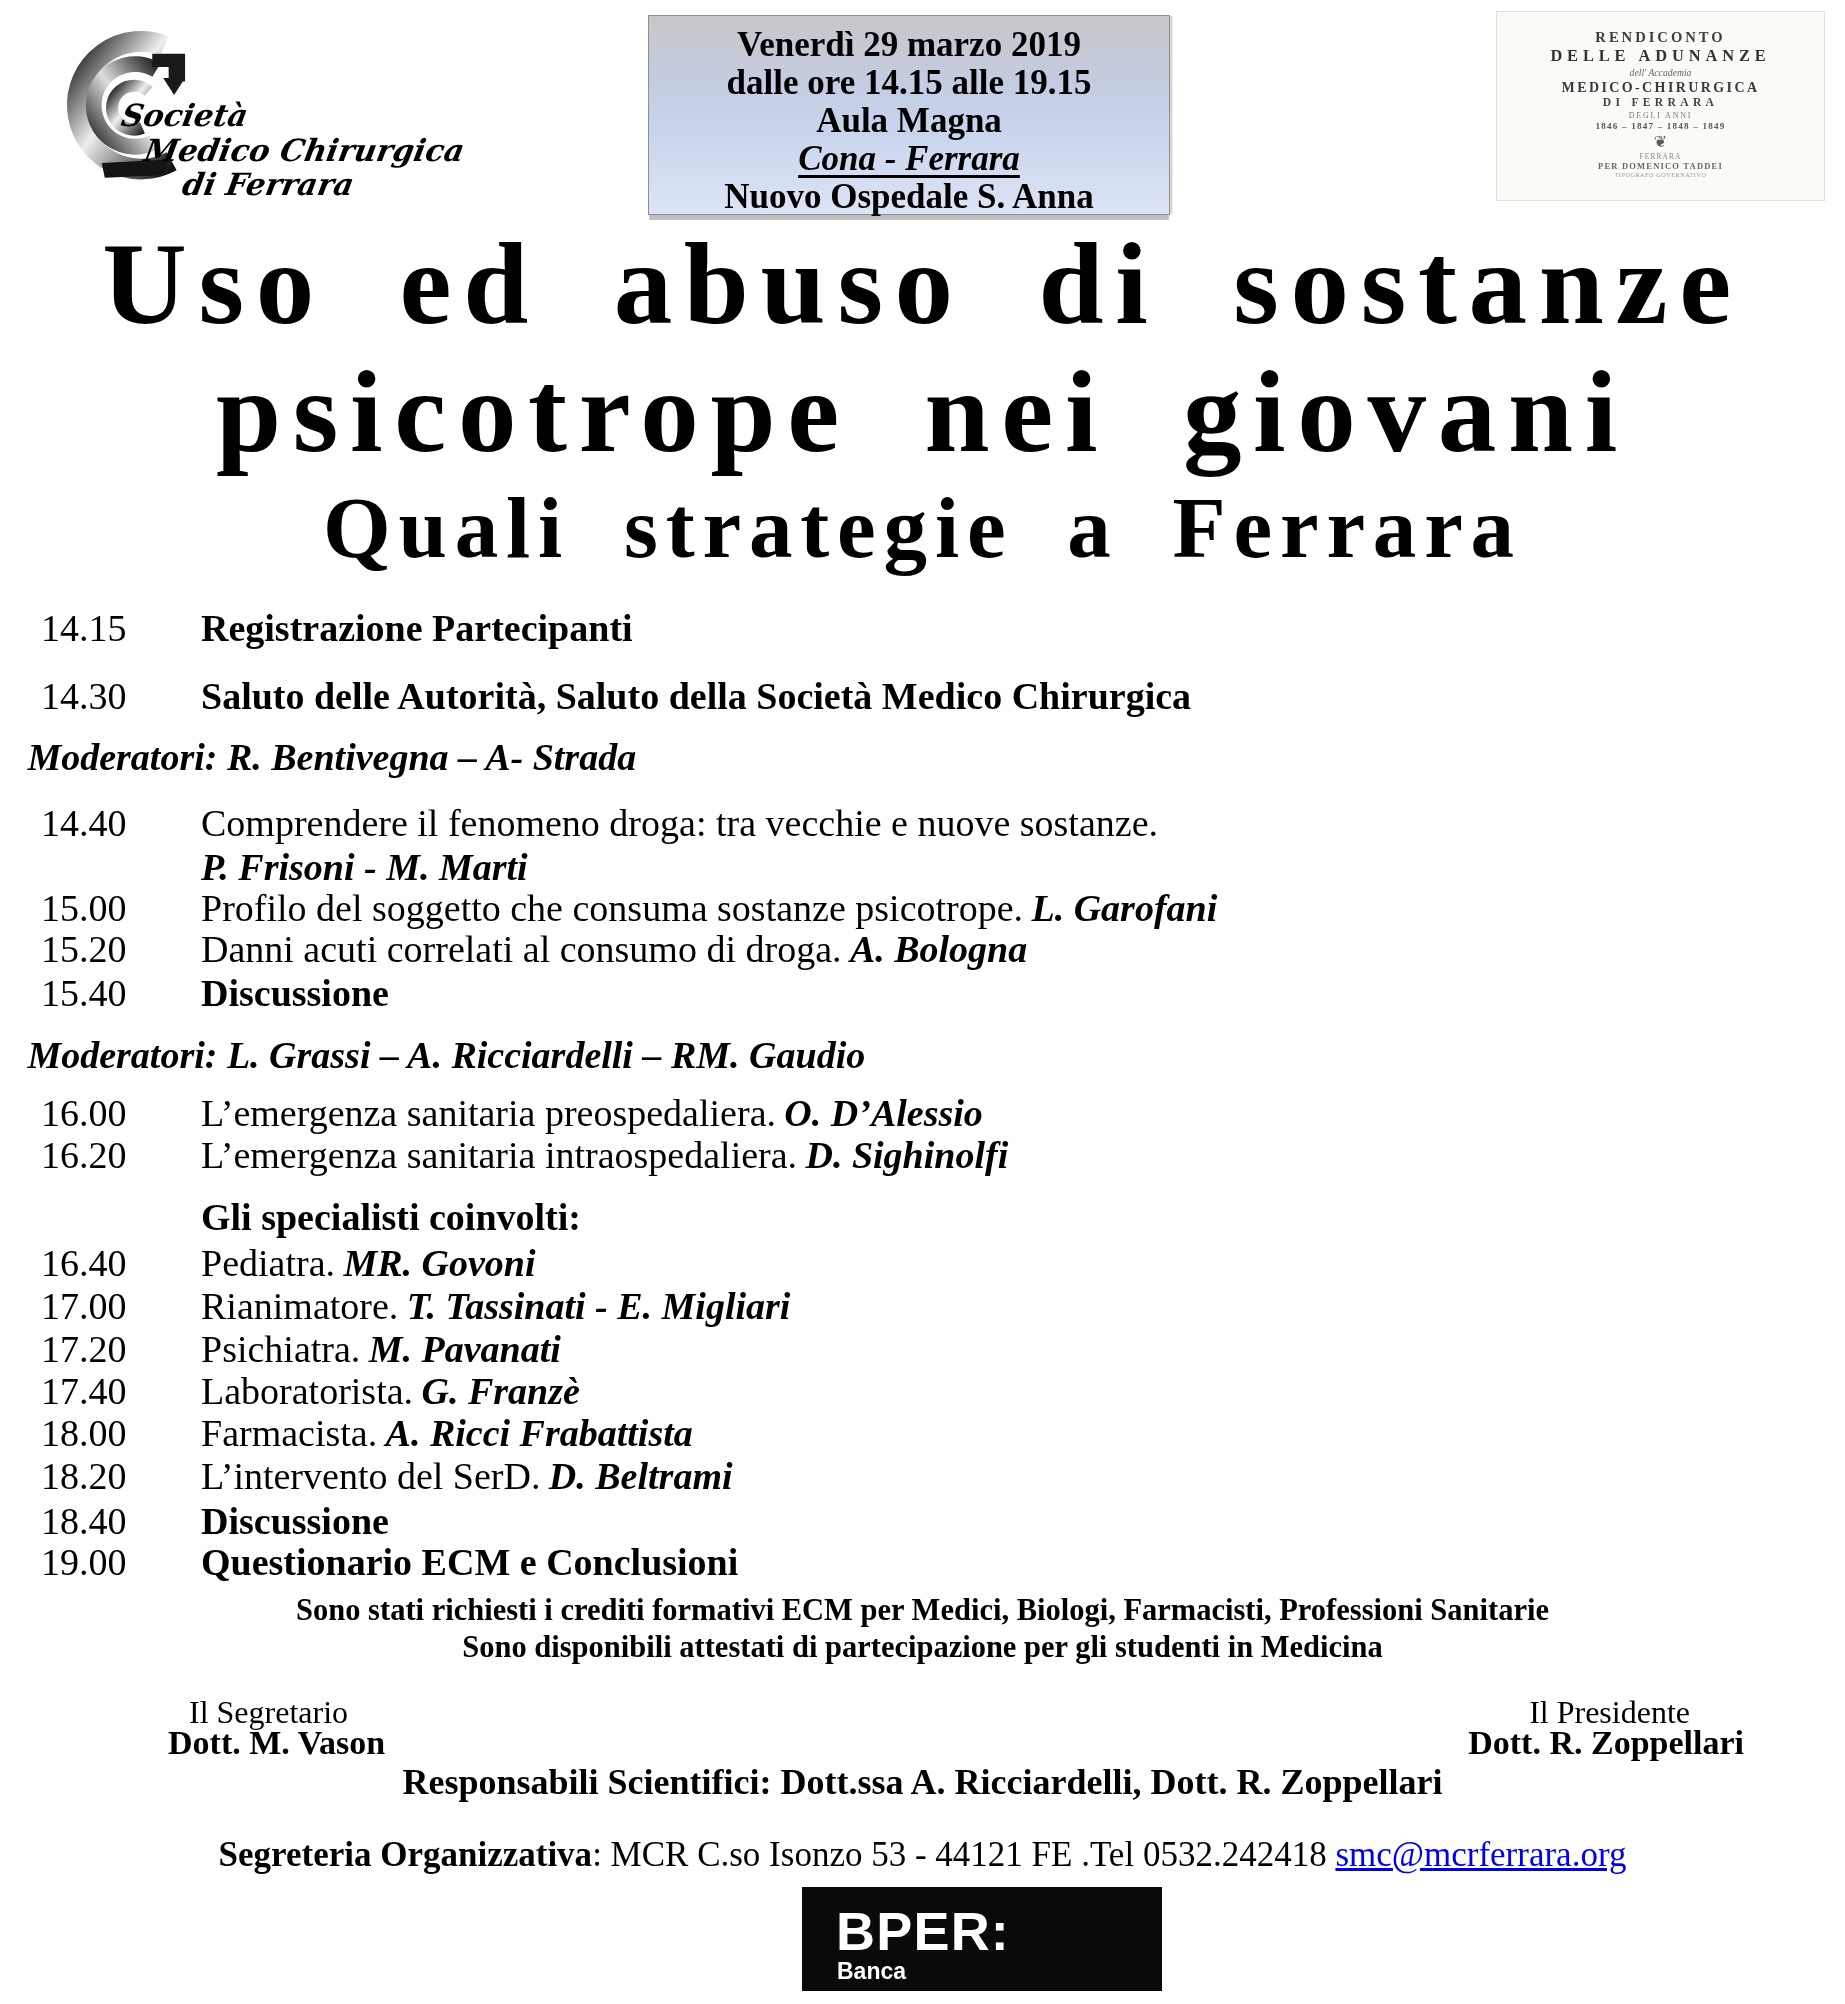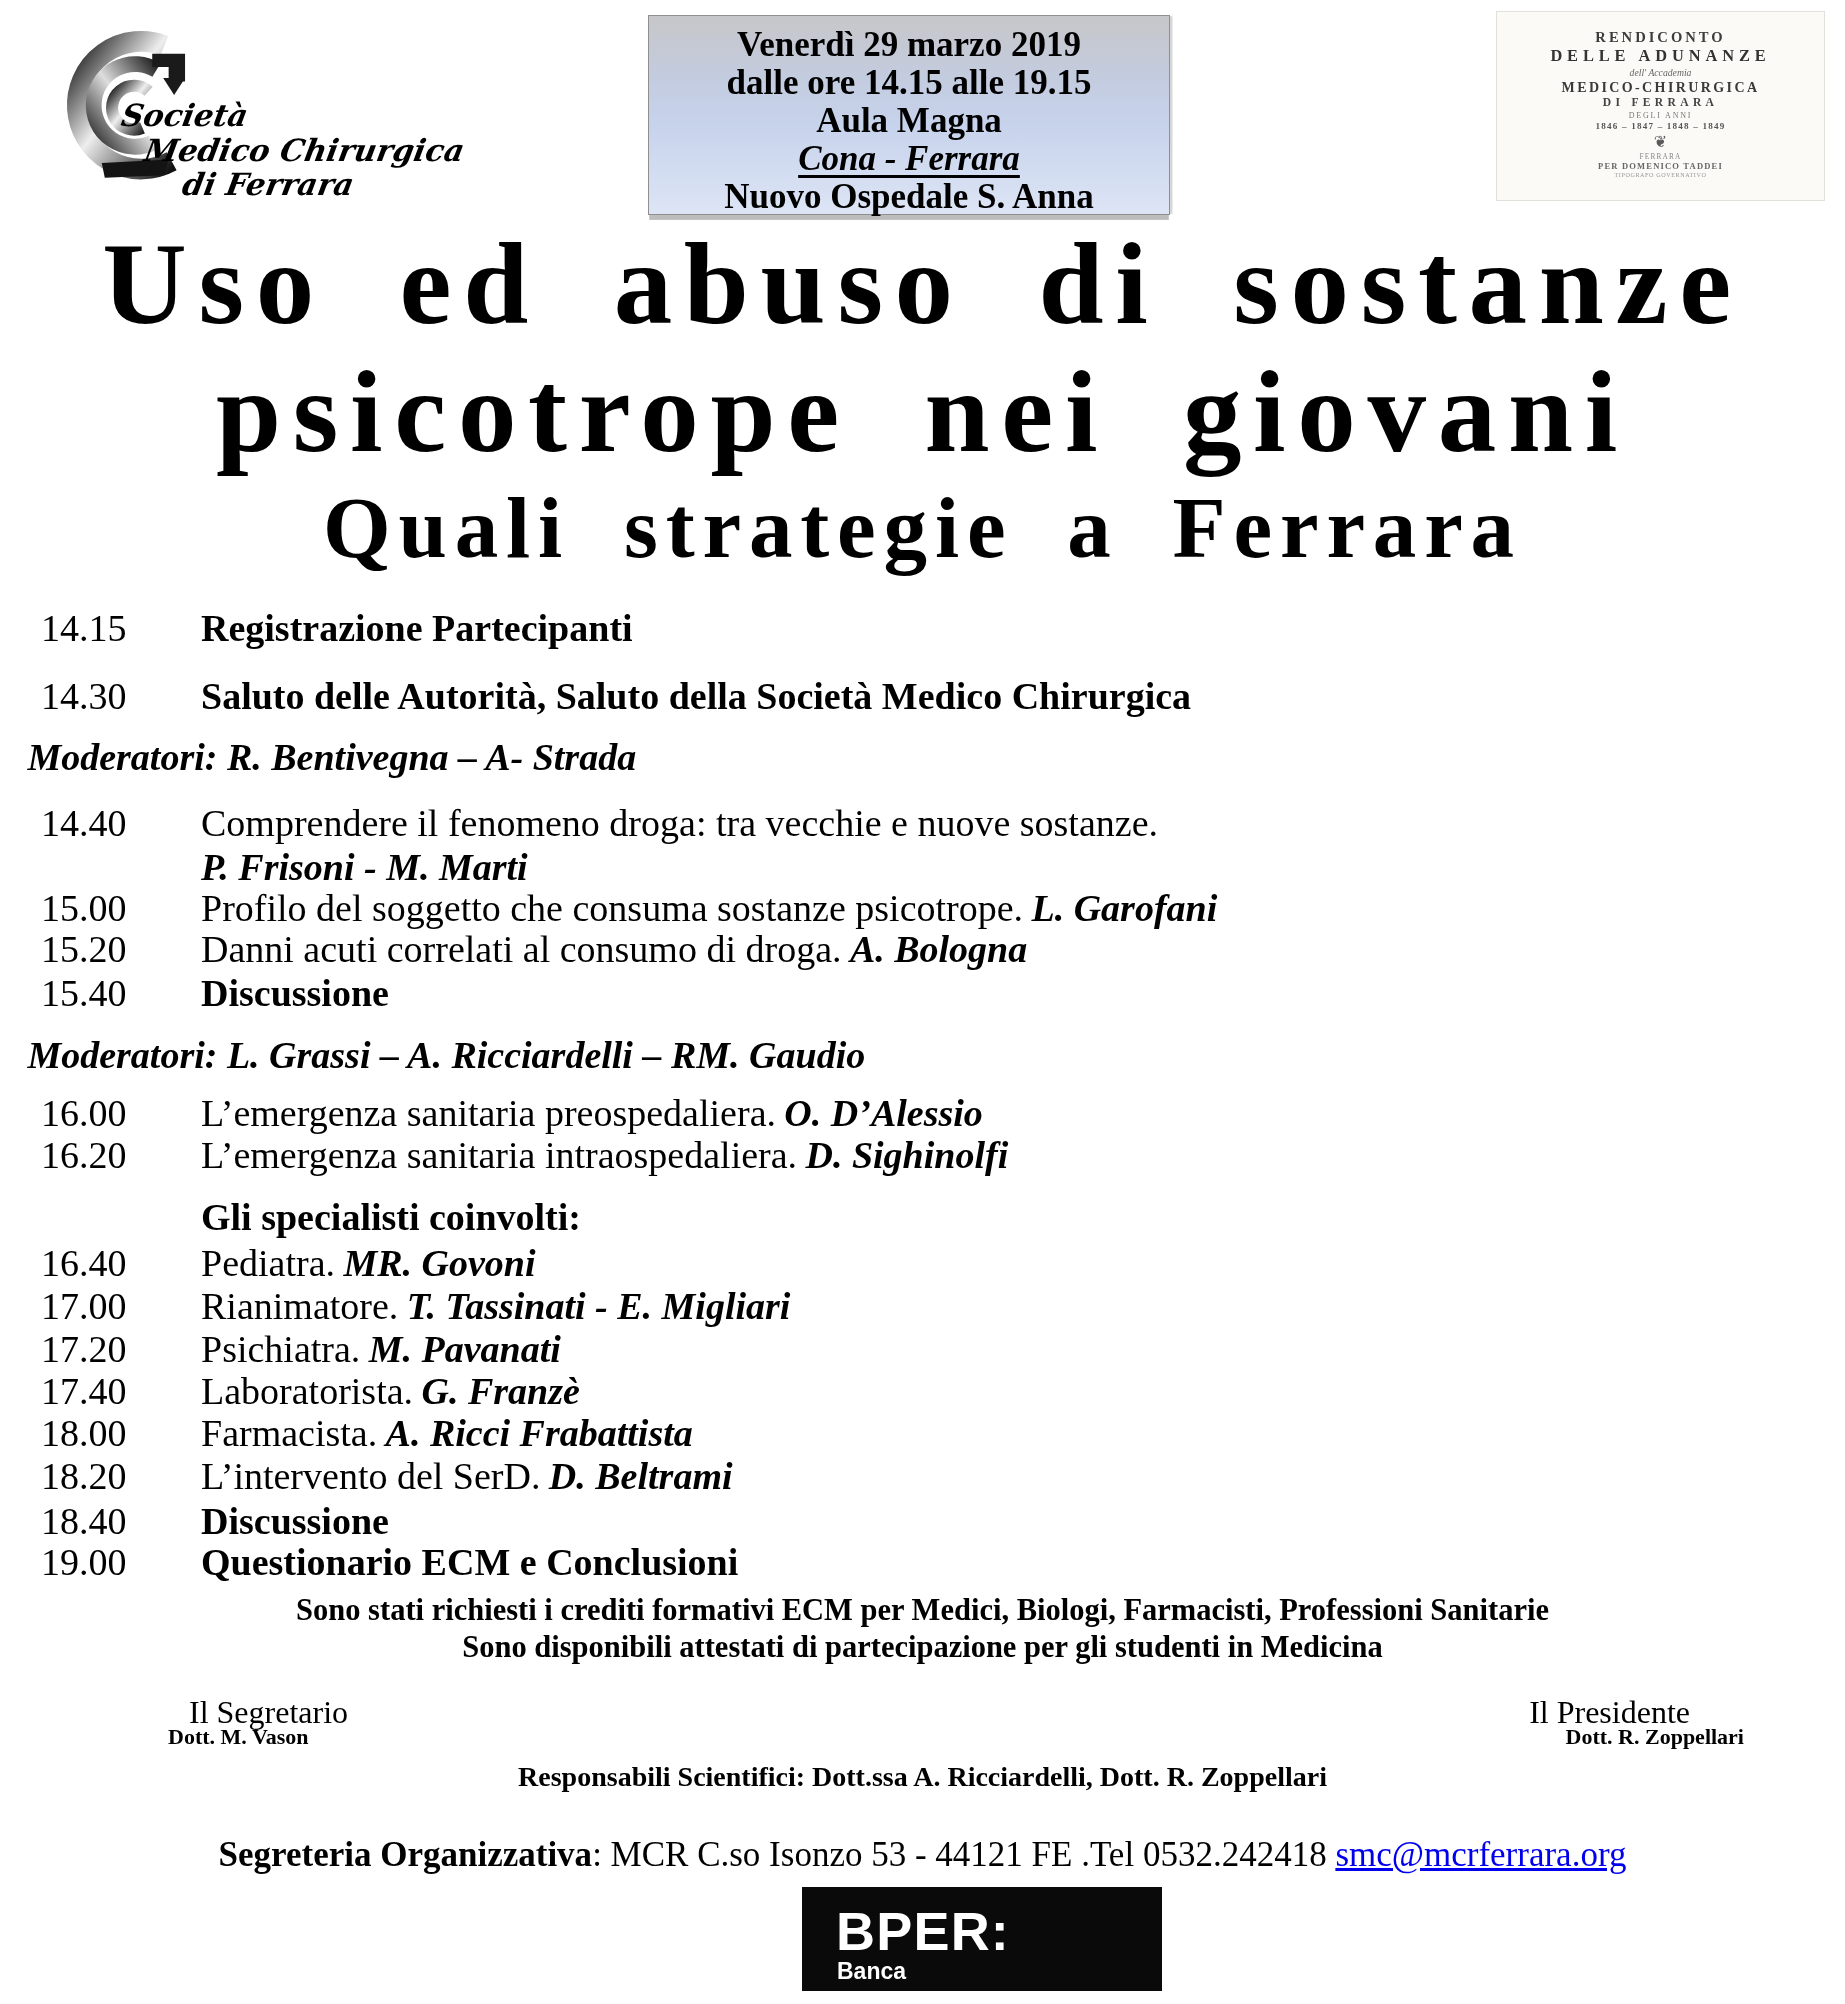--- a/index.html
+++ b/index.html
@@ -49,22 +49,22 @@
   .row{position:absolute;left:0;width:100%;font-size:38px;line-height:43px;white-space:nowrap;}
   .row .time{position:absolute;left:41px;font-weight:normal;}
   .row .content{position:absolute;left:201px;}
   .row .content-mod{position:absolute;left:27.4px;font-weight:bold;font-style:italic;}
   .bold{font-weight:bold;}
   .speaker{font-weight:bold;font-style:italic;margin-left:0.22em;}
 
   .note-line{position:absolute;left:0;width:100%;text-align:center;font-weight:bold;font-size:30.5px;white-space:nowrap;}
 
   .sig{position:absolute;font-size:32px;white-space:nowrap;}
-  .sig-name{position:absolute;font-size:22px;font-weight:bold;white-space:nowrap;}
-  #sci-resp{position:absolute;left:0;width:100%;text-align:center;font-size:28px;font-weight:bold;white-space:nowrap;}
+  .sig-name{position:absolute;font-size:34px;font-weight:bold;white-space:nowrap;}
+  #sci-resp{position:absolute;left:0;width:100%;text-align:center;font-size:36px;font-weight:bold;white-space:nowrap;}
 
   #secretariat{position:absolute;left:0;top:1835px;width:100%;text-align:center;font-size:35px;white-space:nowrap;}
   #secretariat .lbl{font-weight:bold;}
   #secretariat a{color:#0000ee;text-decoration:underline;cursor:pointer;}
 
   
   #sponsor{position:absolute;left:802px;top:1887px;width:360px;height:104px;background:#0a0a0a;}
   #sponsor .bper{position:absolute;left:34px;top:13.4px;color:#fff;font-family:"Liberation Sans",sans-serif;
                  font-weight:800;font-size:54px;letter-spacing:1.2px;}
   #sponsor .banca{position:absolute;left:35px;top:71px;color:#fff;font-family:"Liberation Sans",sans-serif;

